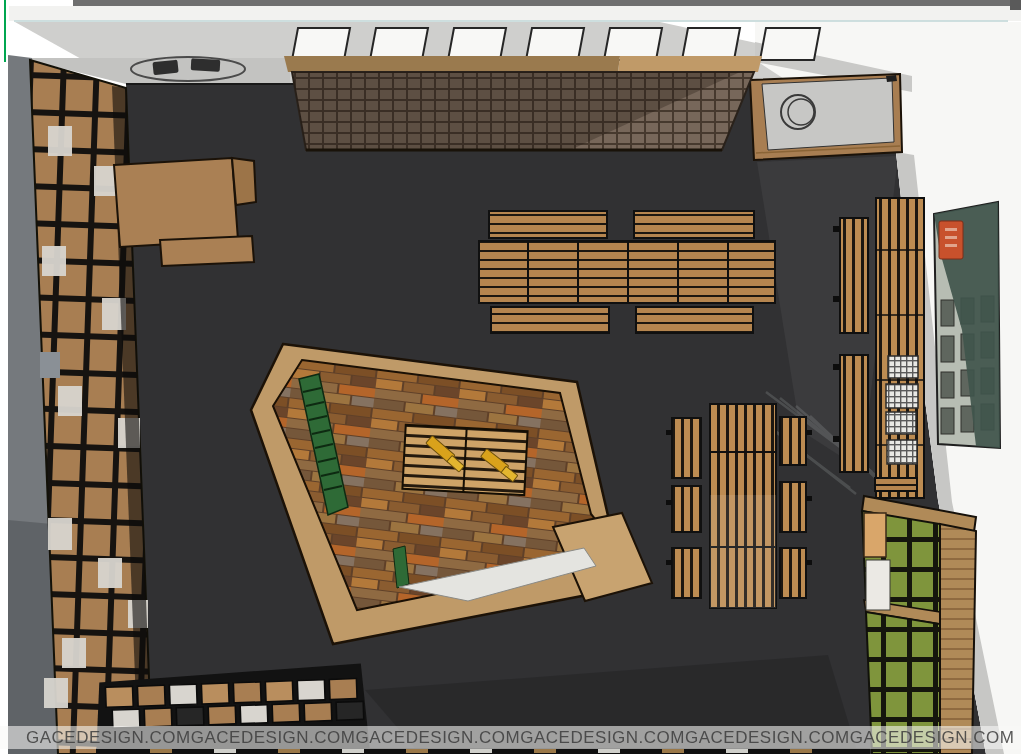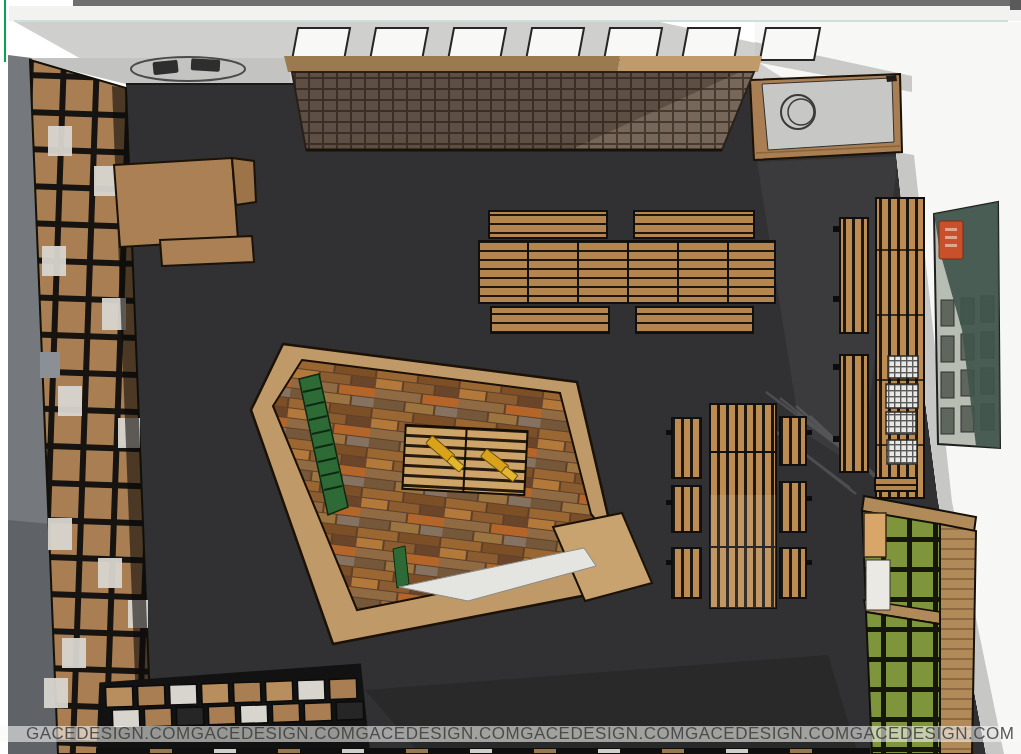--- a/index.html
+++ b/index.html
@@ -1,19 +1,19 @@
 <!DOCTYPE html>
 <html><head>
 <meta charset="utf-8">
 <style>
   html,body{margin:0;padding:0;background:#ffffff;}
   .stage{position:relative;width:1021px;height:754px;overflow:hidden;background:#ffffff;
          font-family:"Liberation Sans",sans-serif;}
   .stage svg{position:absolute;left:0;top:0;}
-  .wm-bar{position:absolute;left:0;top:726px;width:1021px;height:16px;
+  .wm-bar{position:absolute;left:0;top:726px;width:1021px;height:23px;
           background:rgba(248,248,247,0.58);display:flex;align-items:center;
           justify-content:space-between;padding:0 26px;box-sizing:border-box;z-index:5;}
   .wm{font-size:17px;font-weight:400;color:#3d3d3d;opacity:0.85;letter-spacing:0.5px;
       white-space:nowrap;}
 </style>
 </head>
 <body>
 
 <div class="stage">
 <svg width="1021" height="754" viewBox="0 0 1021 754">

